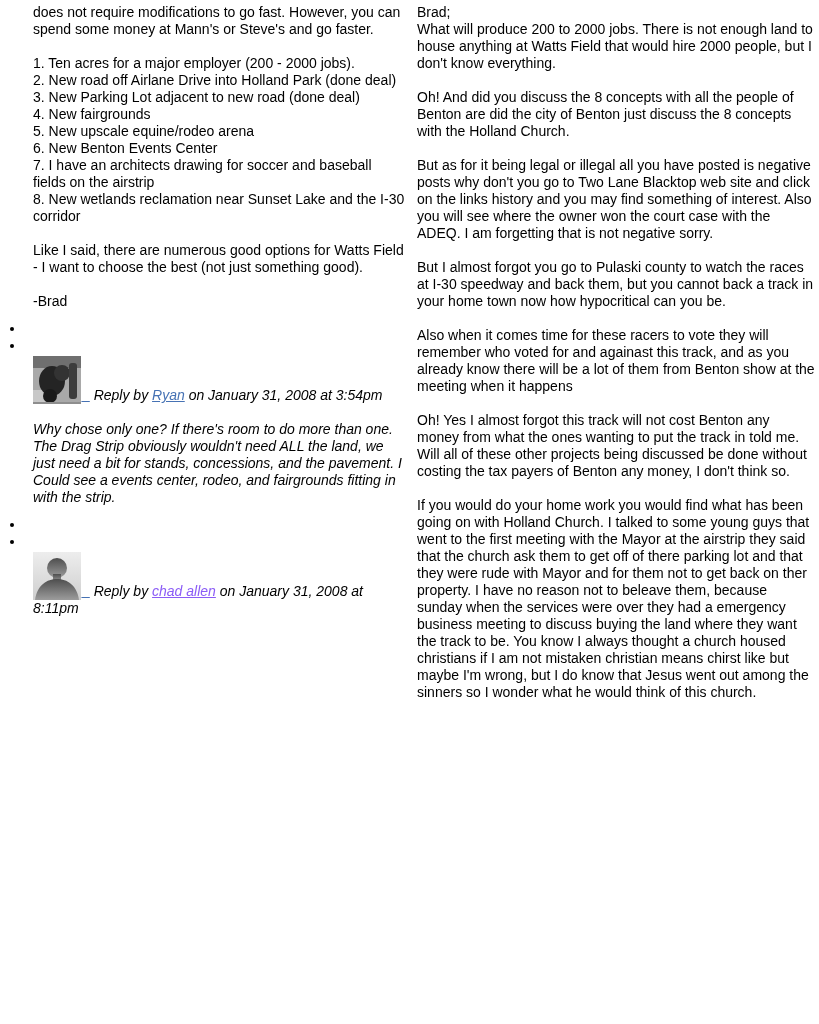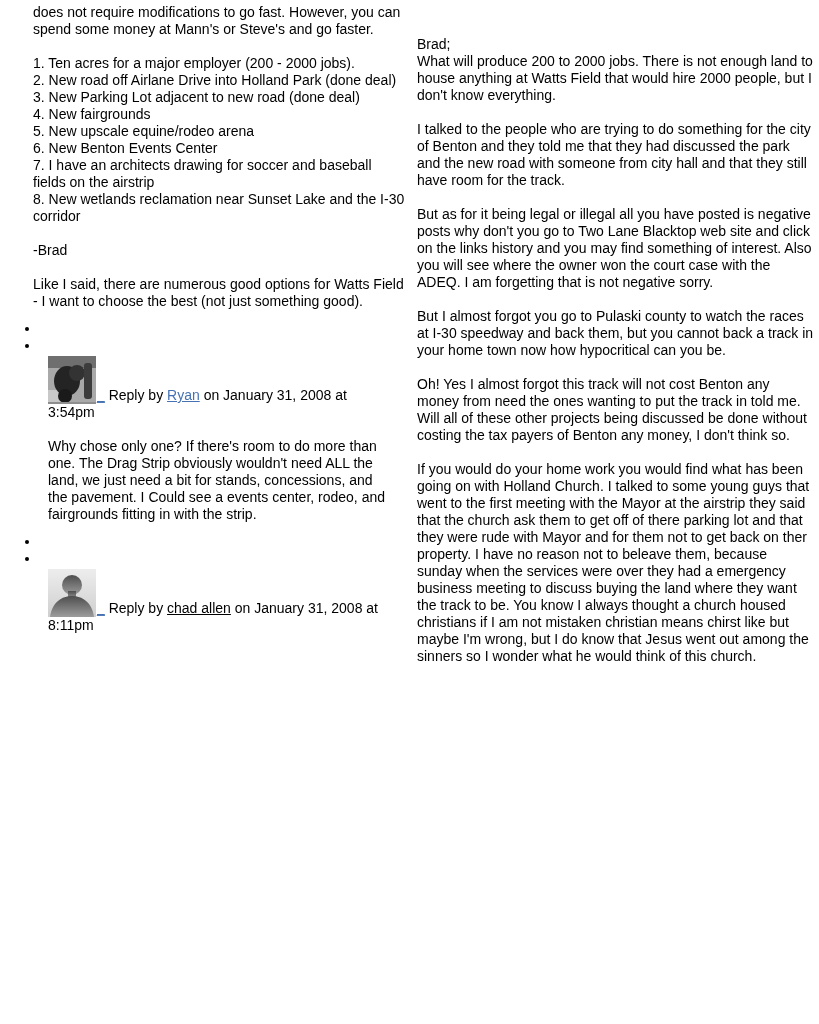--- a/index.html
+++ b/index.html
@@ -6,24 +6,24 @@
   body{
     font-family:"Liberation Sans","DejaVu Sans",sans-serif;
     font-size:14px;
     line-height:17px;
     color:#000000;
     width:819px;
   }
   .page{position:relative;width:819px;height:1024px;overflow:hidden;background:#ffffff;}
   .col{position:absolute;top:4px;}
   .col-left{left:33px;width:372px;}
-  .col-right{left:417px;width:398px;margin-top:32px;}
+  .col-right{left:417px;width:398px;}
   .txt{margin:0 0 17px 0;white-space:pre-line;}
   a{color:#4672b4;text-decoration:underline;cursor:pointer;}
-  .reply-section{margin:15px;}
+  .reply-section{margin:0;font-style:italic;}
   .bullets{margin:12px 0 8px 0;}
   .bullet{width:4px;height:4px;border-radius:50%;background:#000;margin-left:-23px;}
   .bullet + .bullet{margin-top:13px;}
   .reply-header{margin:0 0 17px 0;}
   .avatar{display:inline-block;width:48px;height:48px;vertical-align:bottom;margin-right:1px;}
   .avatar svg{display:block;width:48px;height:48px;}
 </style>
 </head>
 <body>
 
@@ -32,22 +32,22 @@
   <div class="col col-left">
     <p class="txt">does not require modifications to go fast. However, you can spend some money at Mann's or Steve's and go faster.</p>
     <p class="txt">1. Ten acres for a major employer (200 - 2000 jobs).
 2. New road off Airlane Drive into Holland Park (done deal)
 3. New Parking Lot adjacent to new road (done deal)
 4. New fairgrounds
 5. New upscale equine/rodeo arena
 6. New Benton Events Center
 7. I have an architects drawing for soccer and baseball fields on the airstrip
 8. New wetlands reclamation near Sunset Lake and the I-30 corridor</p>
+    <p class="txt">Like I said, there are numerous good options for Watts Field - I want to choose the best (not just something good).</p>
     <p class="txt">-Brad</p>
-    <p class="txt">Like I said, there are numerous good options for Watts Field - I want to choose the best (not just something good).</p>
 
     <section class="reply-section">
       <div class="bullets">
         <div class="bullet"></div>
         <div class="bullet"></div>
       </div>
       <p class="reply-header">
         <span class="avatar"><svg viewBox="0 0 48 48" xmlns="http://www.w3.org/2000/svg">
           <rect x="0" y="0" width="48" height="48" fill="#a9a9a9"></rect>
           <rect x="0" y="0" width="48" height="12" fill="#6f6f6f"></rect>
@@ -81,29 +81,30 @@
               <stop offset="0" stop-color="#4e4e4e"></stop>
               <stop offset="1" stop-color="#9c9c9c"></stop>
             </linearGradient>
           </defs>
           <rect x="0" y="0" width="48" height="48" fill="url(#bgGrad)"></rect>
           <circle cx="24" cy="16" r="10" fill="url(#personGrad)"></circle>
           <rect x="20" y="22" width="8" height="8" fill="url(#personGrad)"></rect>
           <path d="M2,48 C4,33 14,27 24,27 C34,27 44,33 46,48 Z" fill="url(#personGrad)"></path>
         </svg></span><a href="#" style="color: rgb(70, 114, 180);">_</a>
         <span>Reply by</span>
-        <a href="#" style="color: #000000;">chad allen</a>
+        <a href="#" style="color: #8b5cf6;">chad allen</a>
         <span>on January 31, 2008 at 8:11pm</span>
       </p>
     </section>
   </div>
 
   <div class="col col-right">
     <p class="txt">Brad;
 What will produce 200 to 2000 jobs. There is not enough land to house anything at Watts Field that would hire 2000 people, but I don't know everything.</p>
-    <p class="txt">I talked to the people who are trying to do something for the city of Benton and they told me that they had discussed the park and the new road with someone from city hall and that they still have room for the track.</p>
+    <p class="txt">Oh! And did you discuss the 8 concepts with all the people of Benton are did the city of Benton just discuss the 8 concepts with the Holland Church.</p>
     <p class="txt">But as for it being legal or illegal all you have posted is negative posts why don't you go to Two Lane Blacktop web site and click on the links history and you may find something of interest. Also you will see where the owner won the court case with the ADEQ. I am forgetting that is not negative sorry.</p>
     <p class="txt">But I almost forgot you go to Pulaski county to watch the races at I-30 speedway and back them, but you cannot back a track in your home town now how hypocritical can you be.</p>
-    <p class="txt">Oh! Yes I almost forgot this track will not cost Benton any money from need the ones wanting to put the track in told me. Will all of these other projects being discussed be done without costing the tax payers of Benton any money, I don't think so.</p>
+    <p class="txt">Also when it comes time for these racers to vote they will remember who voted for and againast this track, and as you already know there will be a lot of them from Benton show at the meeting when it happens</p>
+    <p class="txt">Oh! Yes I almost forgot this track will not cost Benton any money from what the ones wanting to put the track in told me. Will all of these other projects being discussed be done without costing the tax payers of Benton any money, I don't think so.</p>
     <p class="txt">If you would do your home work you would find what has been going on with Holland Church. I talked to some young guys that went to the first meeting with the Mayor at the airstrip they said that the church ask them to get off of there parking lot and that they were rude with Mayor and for them not to get back on ther property. I have no reason not to beleave them, because sunday when the services were over they had a emergency business meeting to discuss buying the land where they want the track to be. You know I always thought a church housed christians if I am not mistaken christian means chirst like but maybe I'm wrong, but I do know that Jesus went out among the sinners so I wonder what he would think of this church.</p>
   </div>
 
 </div>
 
 </body></html>

